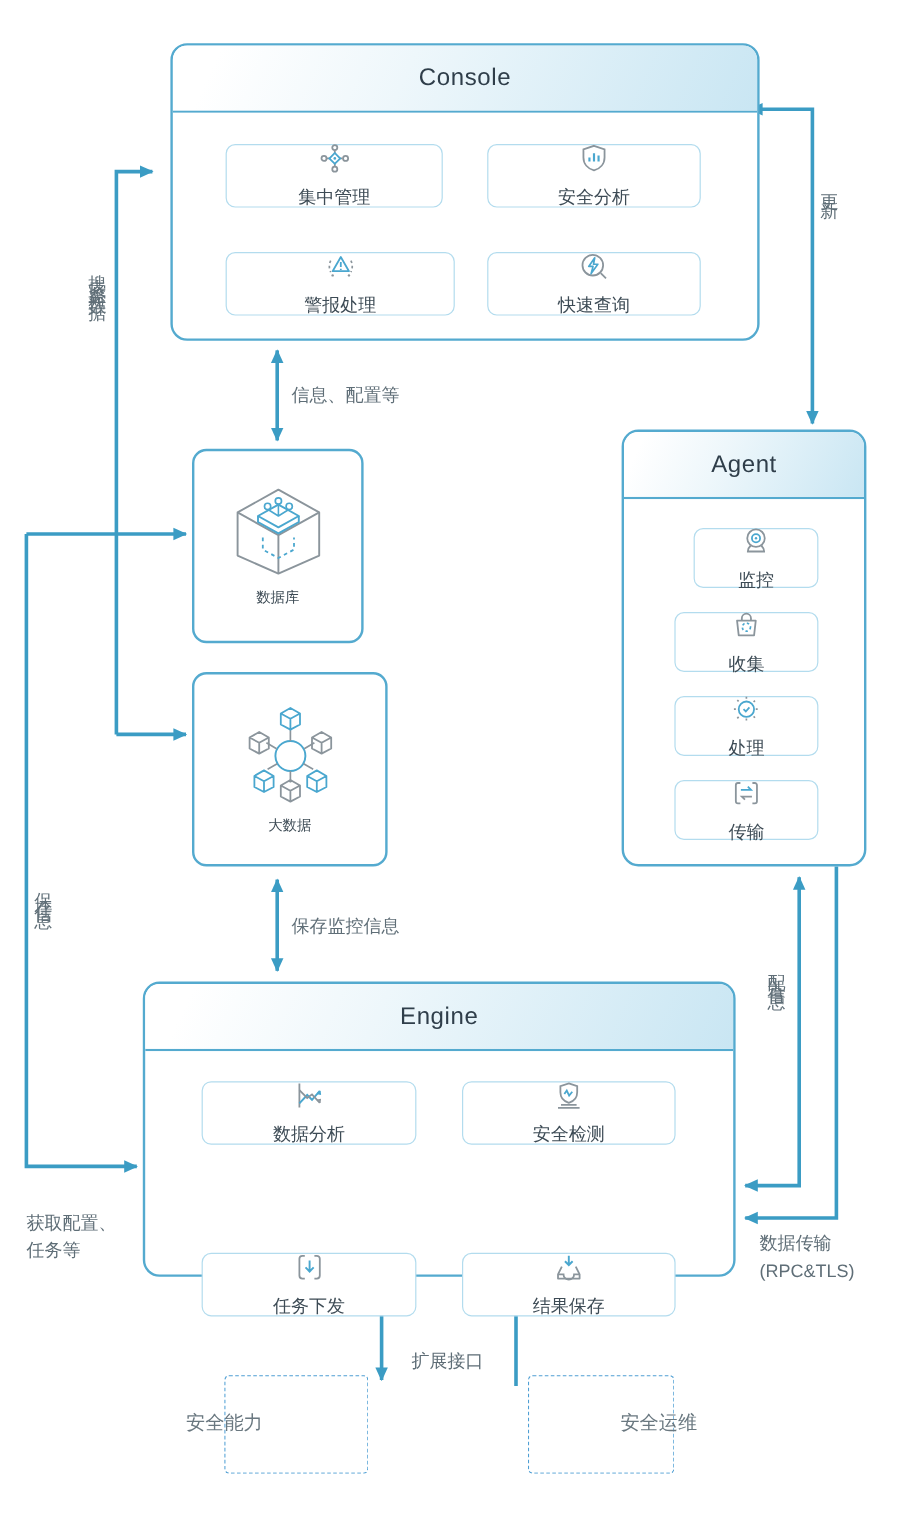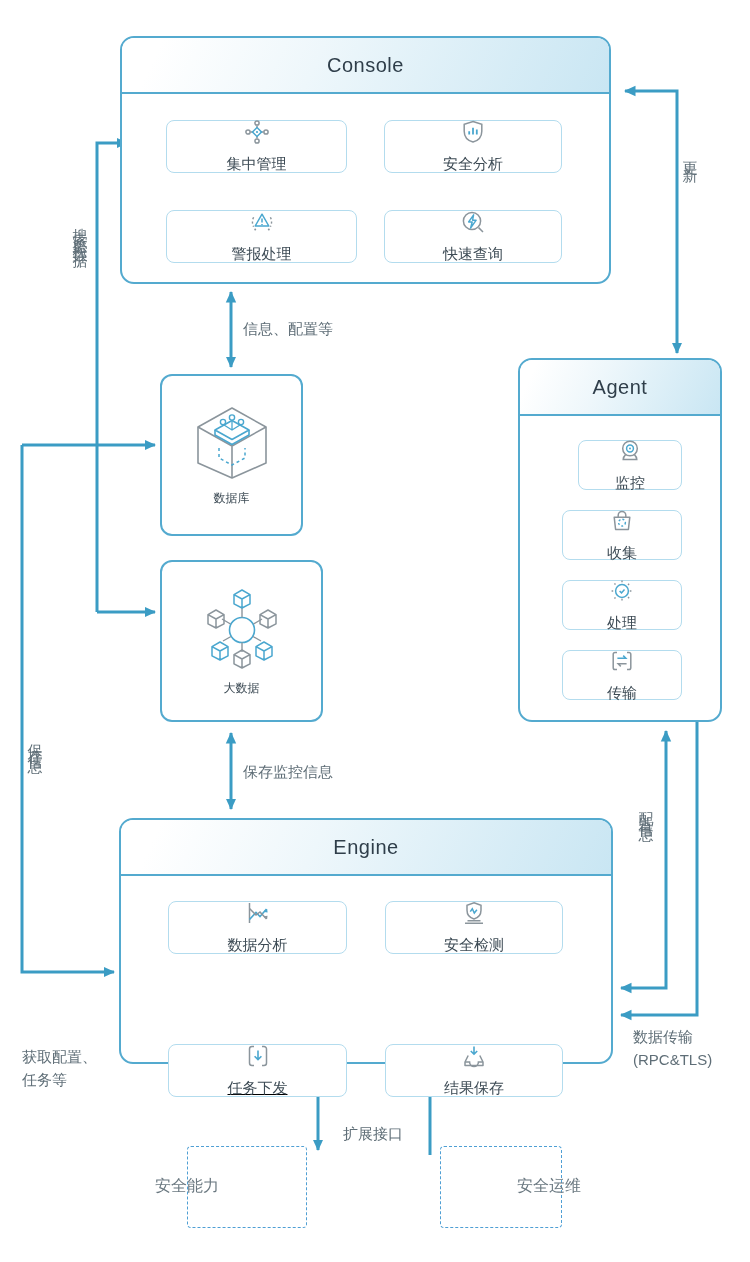--- a/index.html
+++ b/index.html
@@ -48,21 +48,21 @@
       <path d="M231 292 V367" marker-start="url(#ah)" marker-end="url(#ah)"></path>
       <path d="M231 733 V809" marker-start="url(#ah)" marker-end="url(#ah)"></path>
       <path d="M625 91 H677 V353" marker-start="url(#ah)" marker-end="url(#ah)"></path>
       <path d="M666 731 V988 H621" marker-start="url(#ah)" marker-end="url(#ah)"></path>
       <path d="M697 722 V1015 H621" marker-end="url(#ah)"></path>
       <path d="M318 1064 V1150" marker-end="url(#ah)"></path>
       <path d="M430 1155 V1068" marker-end="url(#ah)"></path>
     </g>
   </svg>
 
-  <section class="panel" style="left:120px;top:36px;width:491px;height:248px;">
+  <section class="panel" style="left:142px;top:36px;width:491px;height:248px;">
     <div class="panel-head">Console</div>
     <div class="panel-body">
       <div class="chip" style="left:44px;top:26px;width:181px;">
         <span class="ic">
           <svg width="26" height="26" viewBox="0 0 26 26" fill="none">
             <g stroke="#8b959c" stroke-width="1.5">
               <circle cx="4" cy="13" r="2.1"></circle>
                 <circle cx="22" cy="13" r="2.1"></circle>
               <circle cx="13" cy="4" r="2.1"></circle>
                 <circle cx="13" cy="22" r="2.1"></circle>
@@ -211,21 +211,21 @@
       <div class="chip" style="left:264px;top:25px;width:178px;">
         <span class="ic">
           <svg width="26" height="26" viewBox="0 0 26 26" fill="none">
             <path d="M13 2.8l7 2.4v5c0 4.6-2.9 7.6-7 8.8-4.1-1.2-7-4.2-7-8.8v-5z" stroke="#8b959c" stroke-width="1.5"></path>
             <path d="M9.3 11.6l2-2.8 2 4.2 2.6-3.2" stroke="#4aa7cf" stroke-width="1.5"></path>
             <path d="M6.5 20.8h13M4 23.2h18" stroke="#8b959c" stroke-width="1.4"></path>
           </svg>
         </span>
         <span class="chip-label">安全检测</span>
       </div>
-      <div class="chip" style="left:47px;top:168px;width:179px;text-decoration:underline;">
+      <div class="chip" style="left:47px;top:168px;width:179px;">
         <span class="ic">
           <svg width="26" height="26" viewBox="0 0 26 26" fill="none">
             <path d="M9 3.5H7A2.5 2.5 0 004.5 6v14A2.5 2.5 0 007 22.5h2M17 3.5h2A2.5 2.5 0 0121.5 6v14a2.5 2.5 0 01-2.5 2.5h-2" stroke="#8b959c" stroke-width="1.5"></path>
             <path d="M13 7.5v9M9.6 13.2L13 16.6l3.4-3.4" stroke="#4aa7cf" stroke-width="1.6"></path>
           </svg>
         </span>
         <span class="chip-label">任务下发</span>
       </div>
       <div class="chip" style="left:264px;top:168px;width:178px;">
         <span class="ic">
@@ -245,19 +245,19 @@
   <span class="lbl" style="left:155px;top:1176px;font-size:16px;color:#6a7880;">安全能力</span>
   <span class="lbl" style="left:517px;top:1176px;font-size:16px;color:#6a7880;">安全运维</span>
 
 
   <span class="lbl vlabel" style="left:73px;top:216px;">搜索监控数据</span>
   <span class="lbl" style="left:243px;top:320px;">信息、配置等</span>
   <span class="lbl vlabel" style="left:683px;top:150px;">更新</span>
   <span class="lbl vlabel" style="left:28px;top:732px;">保存信息</span>
   <span class="lbl" style="left:243px;top:763px;">保存监控信息</span>
   <span class="lbl vlabel" style="left:639px;top:800px;">配置信息</span>
-  <span class="lbl two-line" style="left:22px;top:1045px;">获取配置、
+  <span class="lbl two-line" style="left:22px;top:1008px;">获取配置、
 任务等</span>
   <span class="lbl two-line" style="left:633px;top:1025px;">数据传输
 (RPC&amp;TLS)</span>
   <span class="lbl" style="left:343px;top:1125px;">扩展接口</span>
 
 </div>
 
 </body></html>

